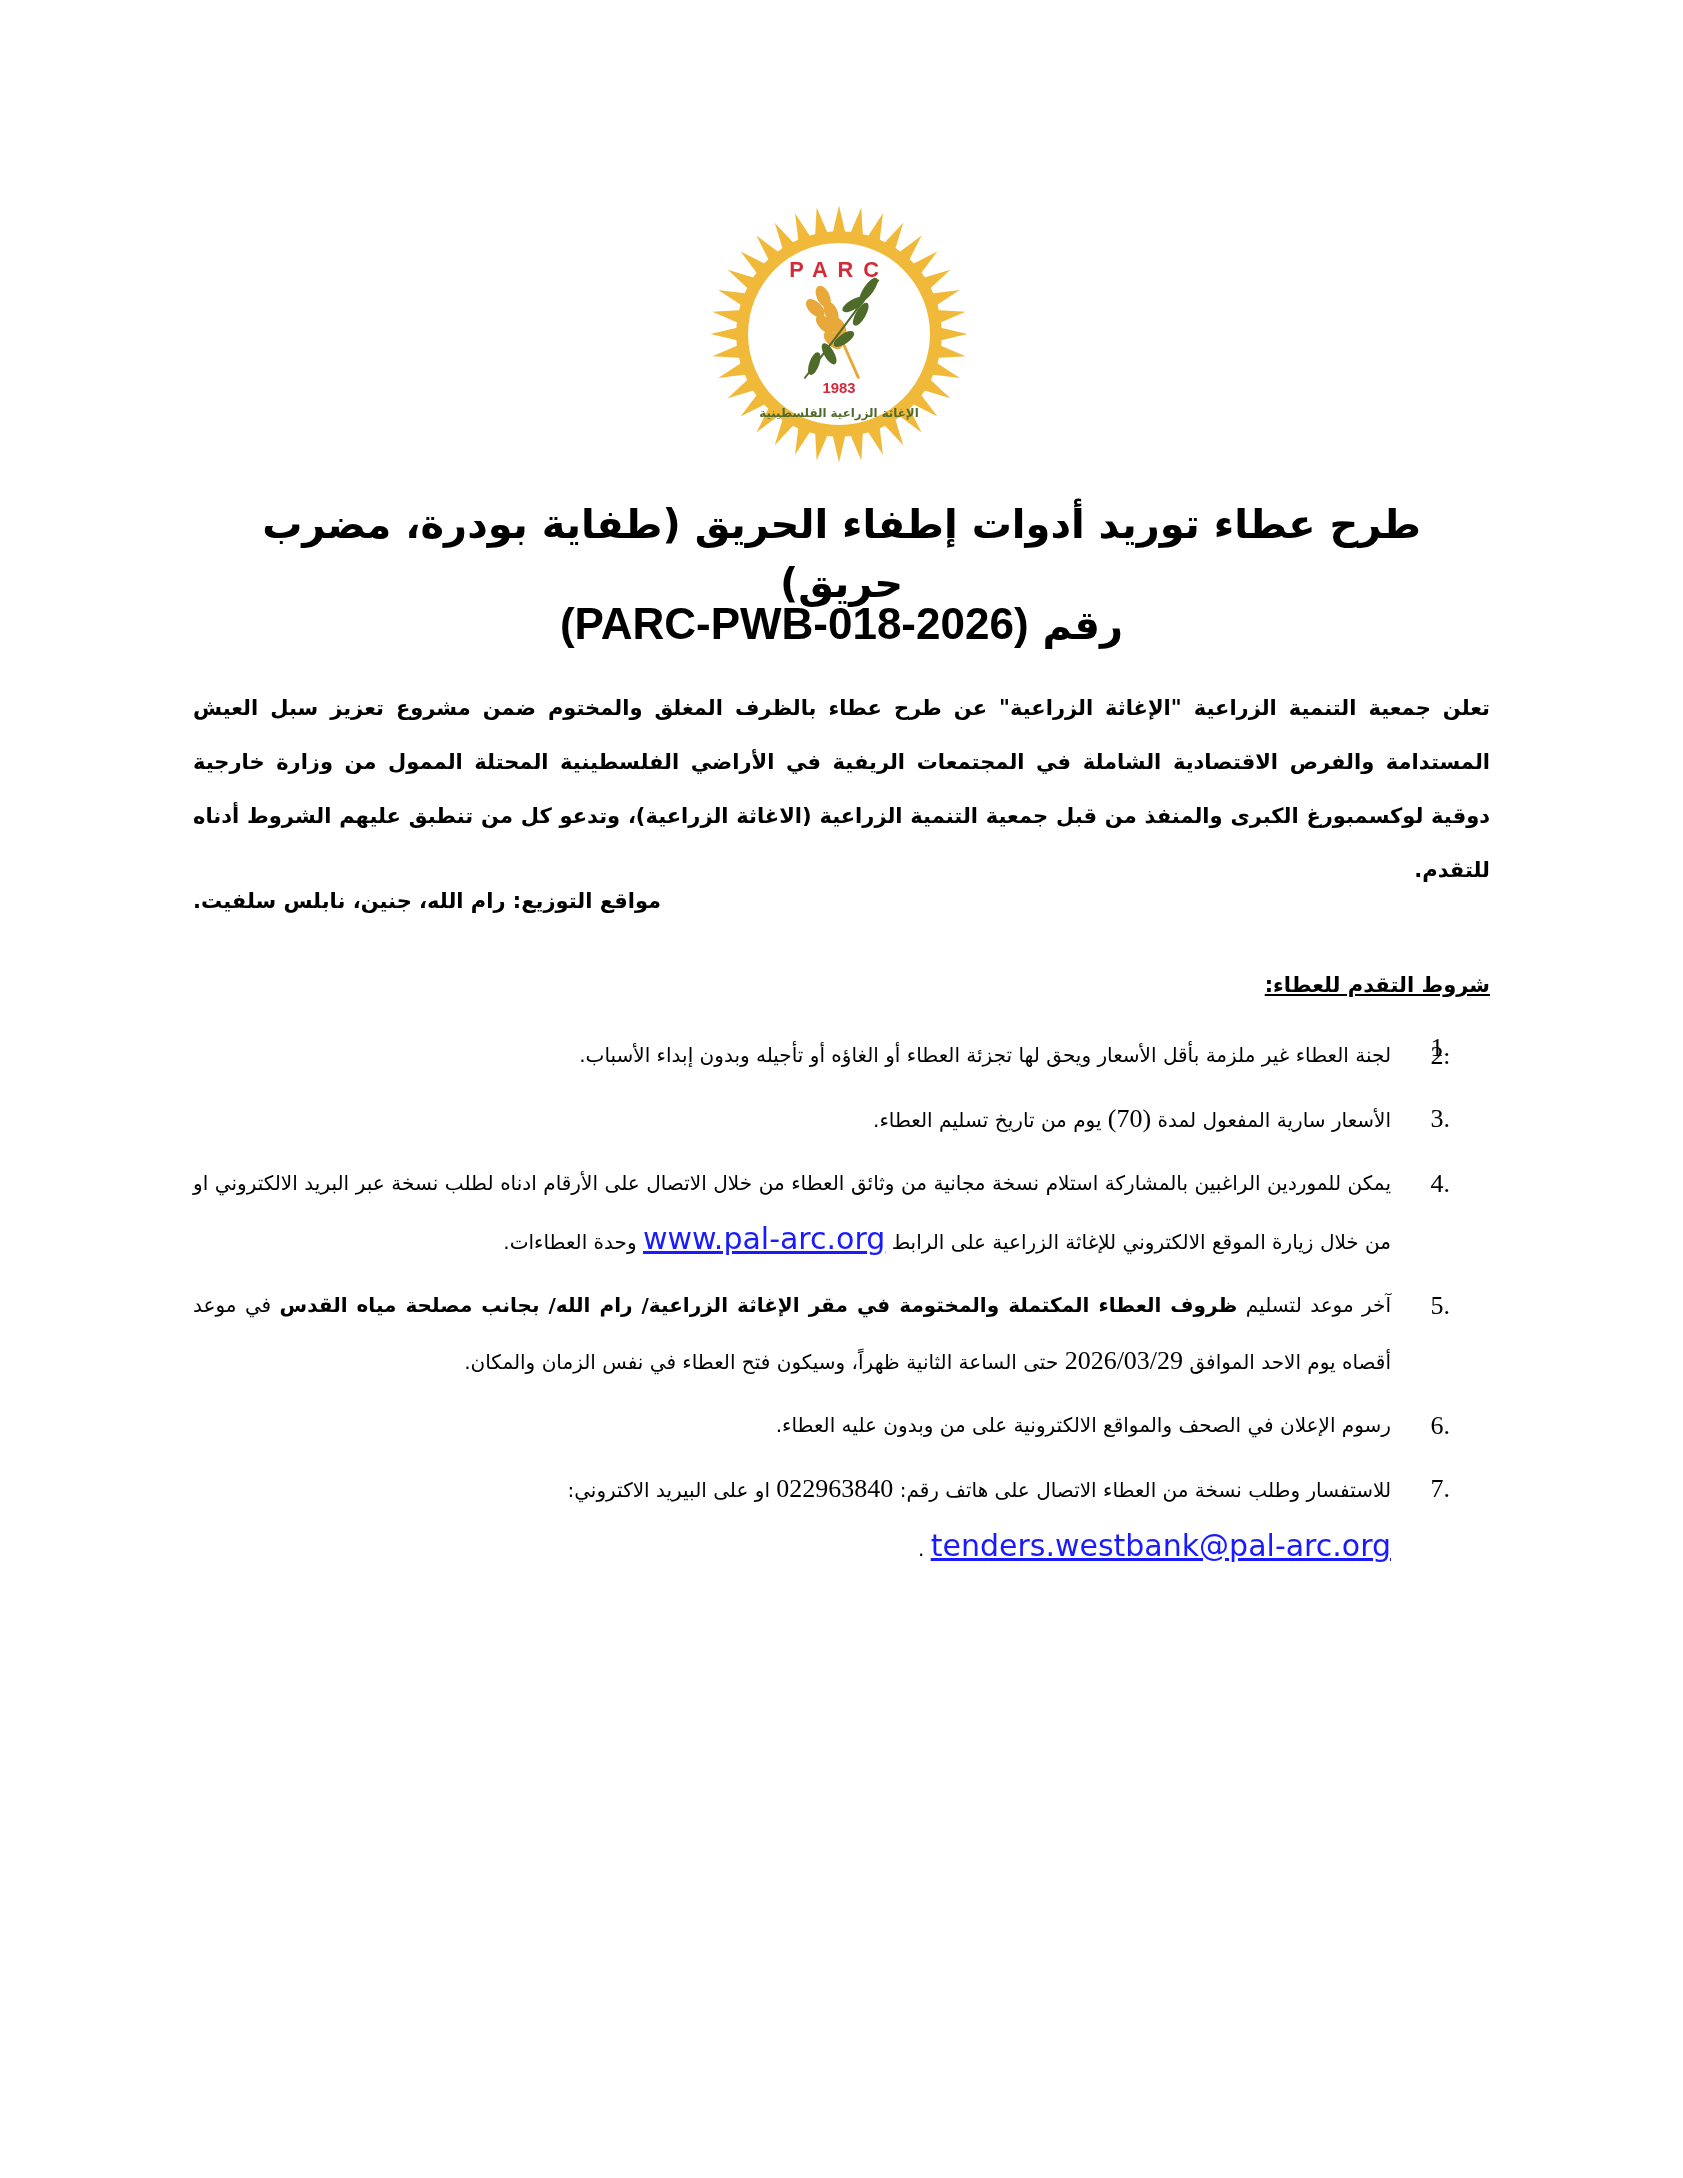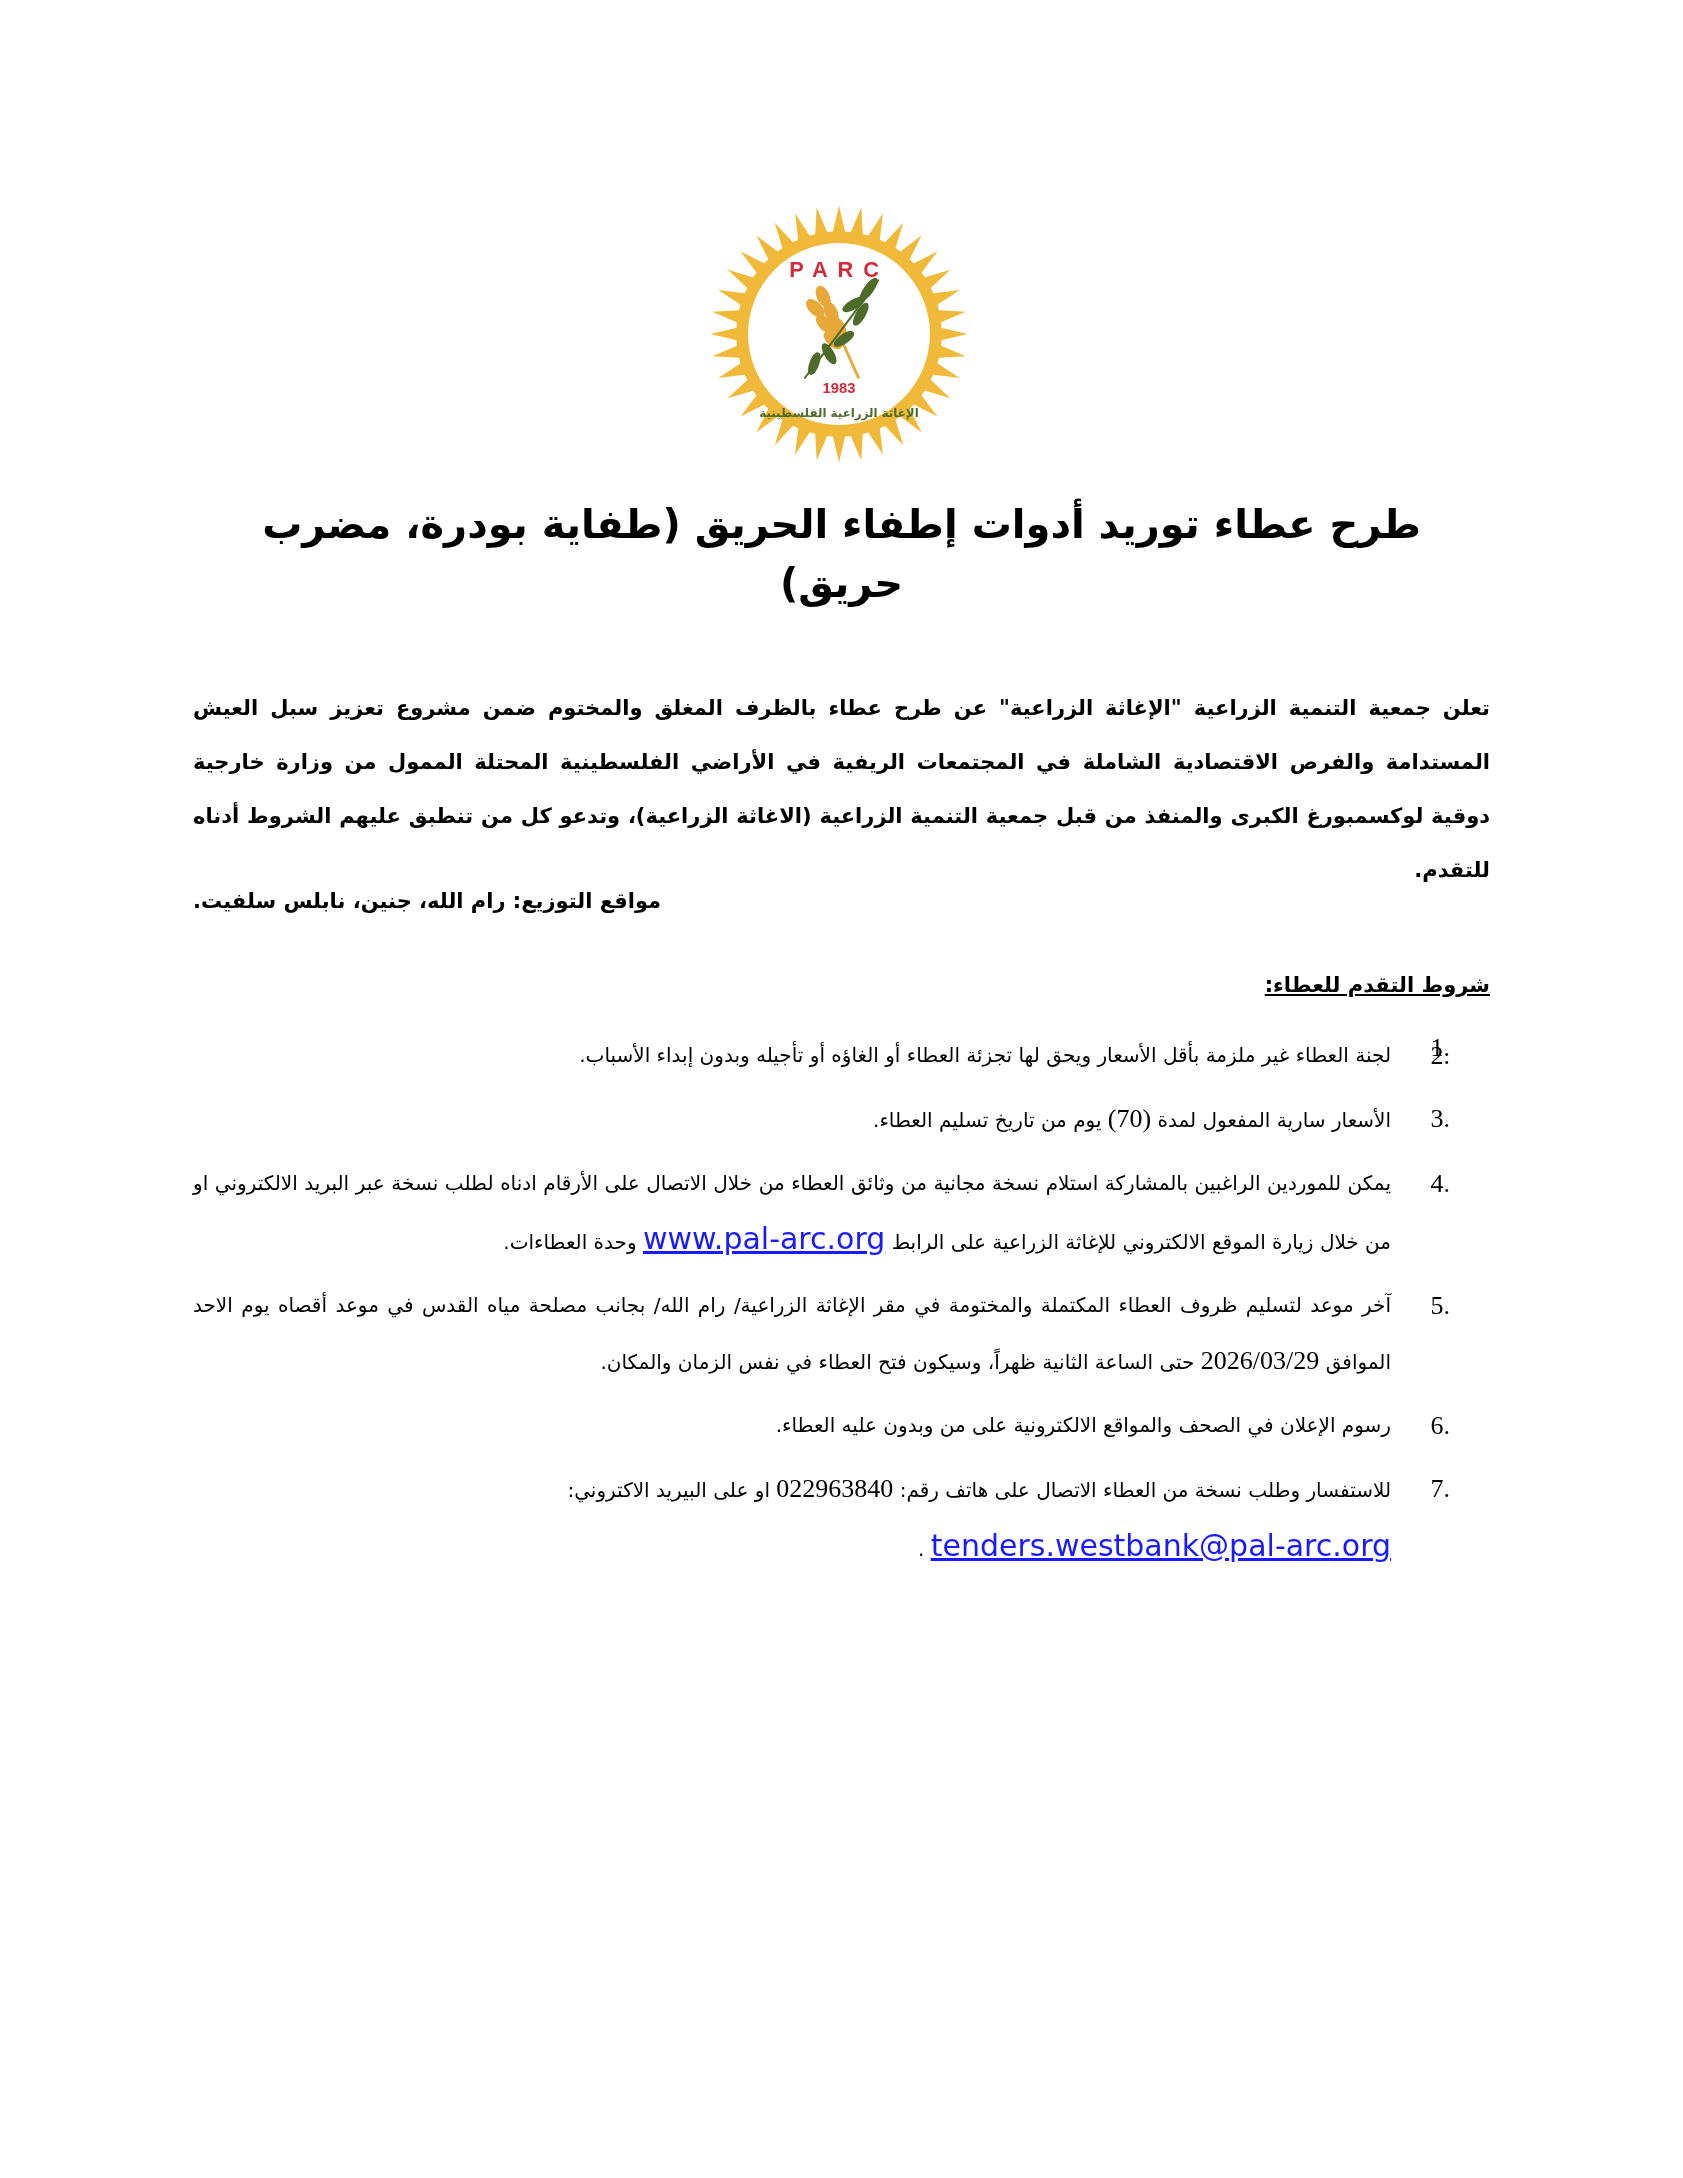--- a/index.html
+++ b/index.html
@@ -15,21 +15,21 @@
            font-family: "DejaVu Sans", sans-serif; font-weight: bold; font-size: 21px; line-height: 54px; text-align-last: right; }
   .locations { position: absolute; left: 193px; top: 881px; width: 1297px; direction: rtl; text-align: left;
            font-family: "DejaVu Sans", sans-serif; font-weight: bold; font-size: 21px; line-height: 40px; }
   .conditions-heading { position: absolute; left: 193px; top: 965px; width: 1297px; direction: rtl; text-align: right;
            font-family: "DejaVu Sans", sans-serif; font-weight: bold; font-size: 21px; line-height: 40px; }
   .conditions-heading span { text-decoration: underline; margin-left: 18px; }
   .list { position: absolute; left: 193px; top: 1020px; width: 1297px; direction: rtl; margin: 0; padding: 0; list-style: none; }
   .item { position: relative; padding-right: 99px; margin-bottom: 8px;
           font-family: "DejaVu Sans", sans-serif; font-size: 20px; line-height: 55px; text-align: justify; text-align-last: right; }
   .item .num { position: absolute; right: 40px; top: 0; direction: ltr; font-family: "Liberation Serif", serif; font-size: 26px; }
-  .item .b { font-weight: normal; }
+  .item .b { font-weight: bold; }
   .item .ltr { direction: ltr; unicode-bidi: embed; font-family: "Liberation Serif", serif; font-size: 26px; }
   a.link { color: #1a1aff; text-decoration: underline; font-family: "DejaVu Sans", sans-serif; font-size: 30px; direction: ltr; unicode-bidi: embed; }
 </style>
 </head>
 <body>
 
 <div class="page">
 
   <div class="logo">
     <svg width="262" height="262" viewBox="0 0 265 265">
@@ -98,20 +98,24 @@
           <ellipse cx="5" cy="5" rx="4" ry="11" transform="rotate(55 5 5)"></ellipse>
         </g>
         <text x="0" y="-58" text-anchor="middle" font-family="Liberation Sans, sans-serif" font-size="22" font-weight="bold" fill="#d42b3a" letter-spacing="10">PARC</text>
         <text x="0" y="60" text-anchor="middle" font-family="Liberation Sans, sans-serif" font-size="15" font-weight="bold" fill="#d42b3a">1983</text>
         <text x="0" y="84" text-anchor="middle" font-family="DejaVu Sans, sans-serif" font-size="12" font-weight="bold" fill="#4e6b2a">الإغاثة الزراعية الفلسطينية</text>
       </g>
     </svg>
   </div>
 
   <div class="title title1">طرح عطاء توريد أدوات إطفاء الحريق (طفاية بودرة، مضرب حريق)</div>
+  <div class="title title2">
+    <span>رقم</span>
+    <span class="code">(PARC-PWB-018-2026)</span>
+  </div>
 
   <div class="intro">تعلن جمعية التنمية الزراعية "الإغاثة الزراعية" عن طرح عطاء بالظرف المغلق والمختوم ضمن مشروع تعزيز سبل العيش المستدامة والفرص الاقتصادية الشاملة في المجتمعات الريفية في الأراضي الفلسطينية المحتلة الممول من وزارة خارجية دوقية لوكسمبورغ الكبرى والمنفذ من قبل جمعية التنمية الزراعية (الاغاثة الزراعية)، وتدعو كل من تنطبق عليهم الشروط أدناه للتقدم.</div>
 
   <div class="locations">مواقع التوزيع: رام الله، جنين، نابلس سلفيت.</div>
 
   <div class="conditions-heading">
     <span>شروط التقدم للعطاء:</span>
   </div>
 
   <ol class="list">

